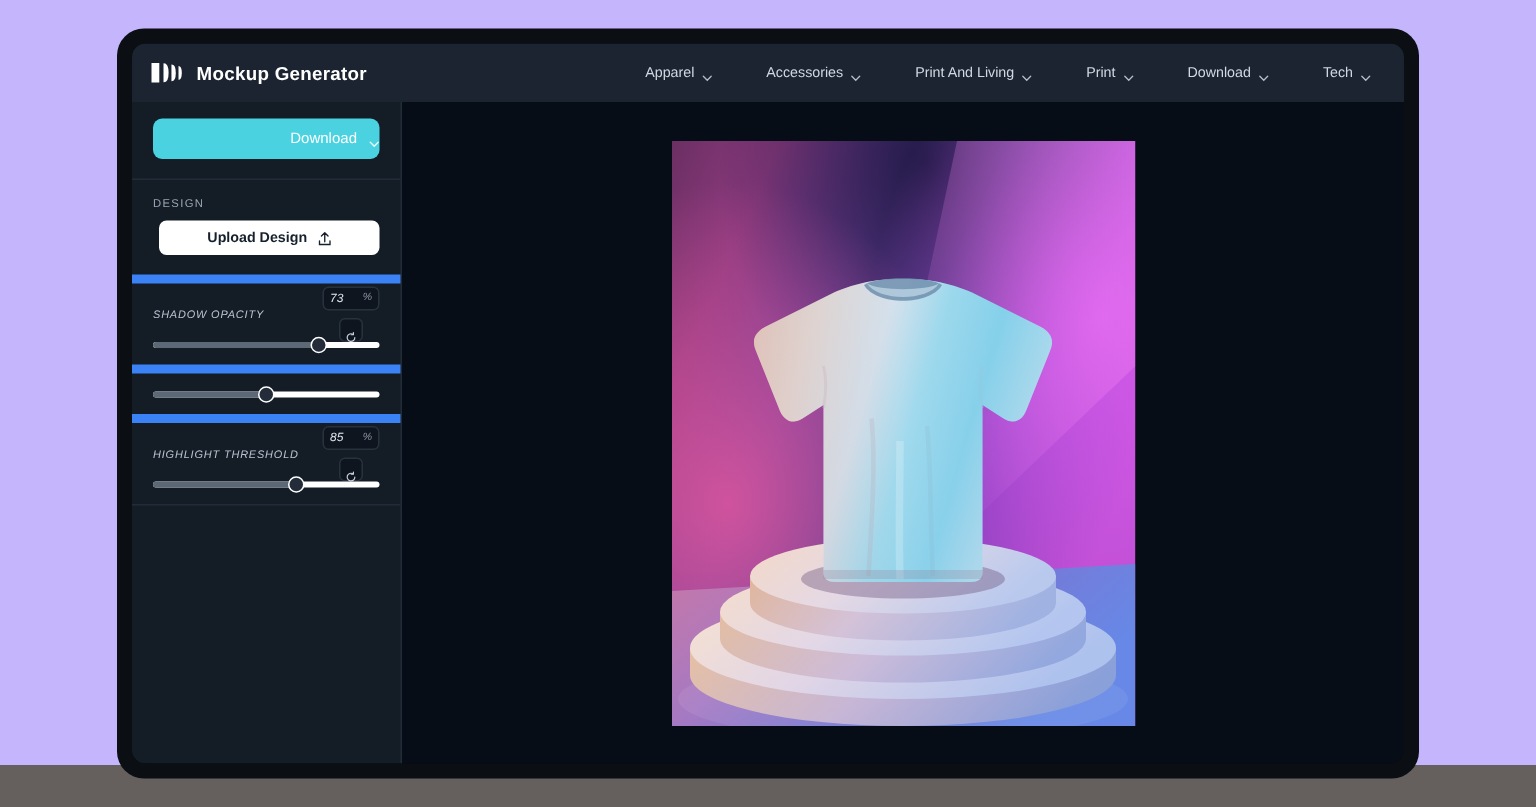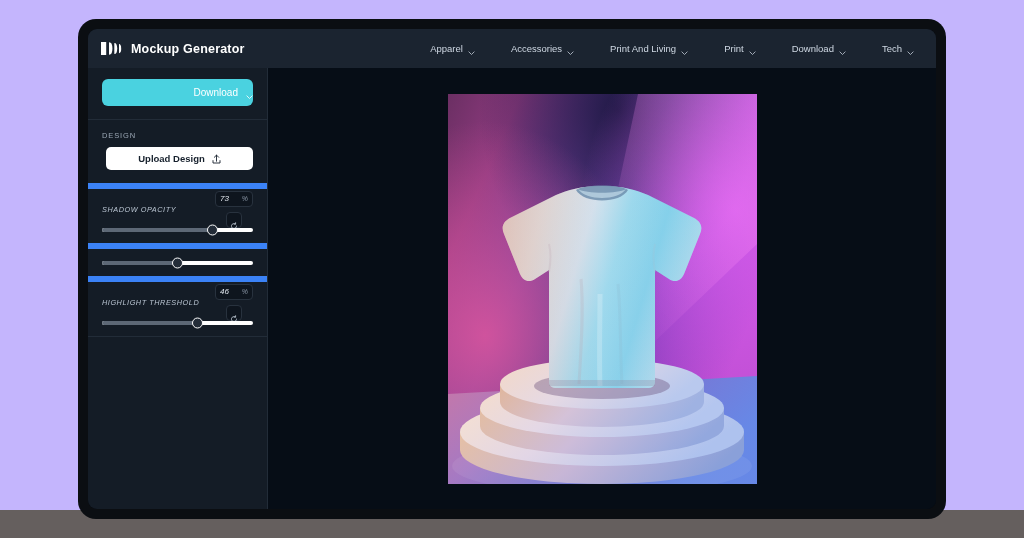--- a/index.html
+++ b/index.html
@@ -288,21 +288,21 @@
               <div class="thumb" style="left:50%"></div>
             </div>
           </div>
 
 
           <div class="slider-group">
             <div class="slider-head">
               <span class="slider-name">HIGHLIGHT THRESHOLD</span>
               <div class="slider-ctl">
                 <div class="val-box">
-                  <span class="val-num">46</span>
+                  <span class="val-num">85</span>
                   <span class="val-pct">%</span>
                 </div>
                 <div class="reset-btn">
                   <span class="reset-icon">
                     <svg viewBox="0 0 10 10" xmlns="http://www.w3.org/2000/svg">
                       <path d="M8.2 5 A3.2 3.2 0 1 1 6.6 2.3" fill="none" stroke="#c6d0dc" stroke-width="1" stroke-linecap="round"></path>
                       <path d="M7 0.9 L7 2.7 L5.2 2.7" fill="none" stroke="#c6d0dc" stroke-width="1" stroke-linecap="round" stroke-linejoin="round"></path>
                     </svg>
                   </span>
                 </div>

